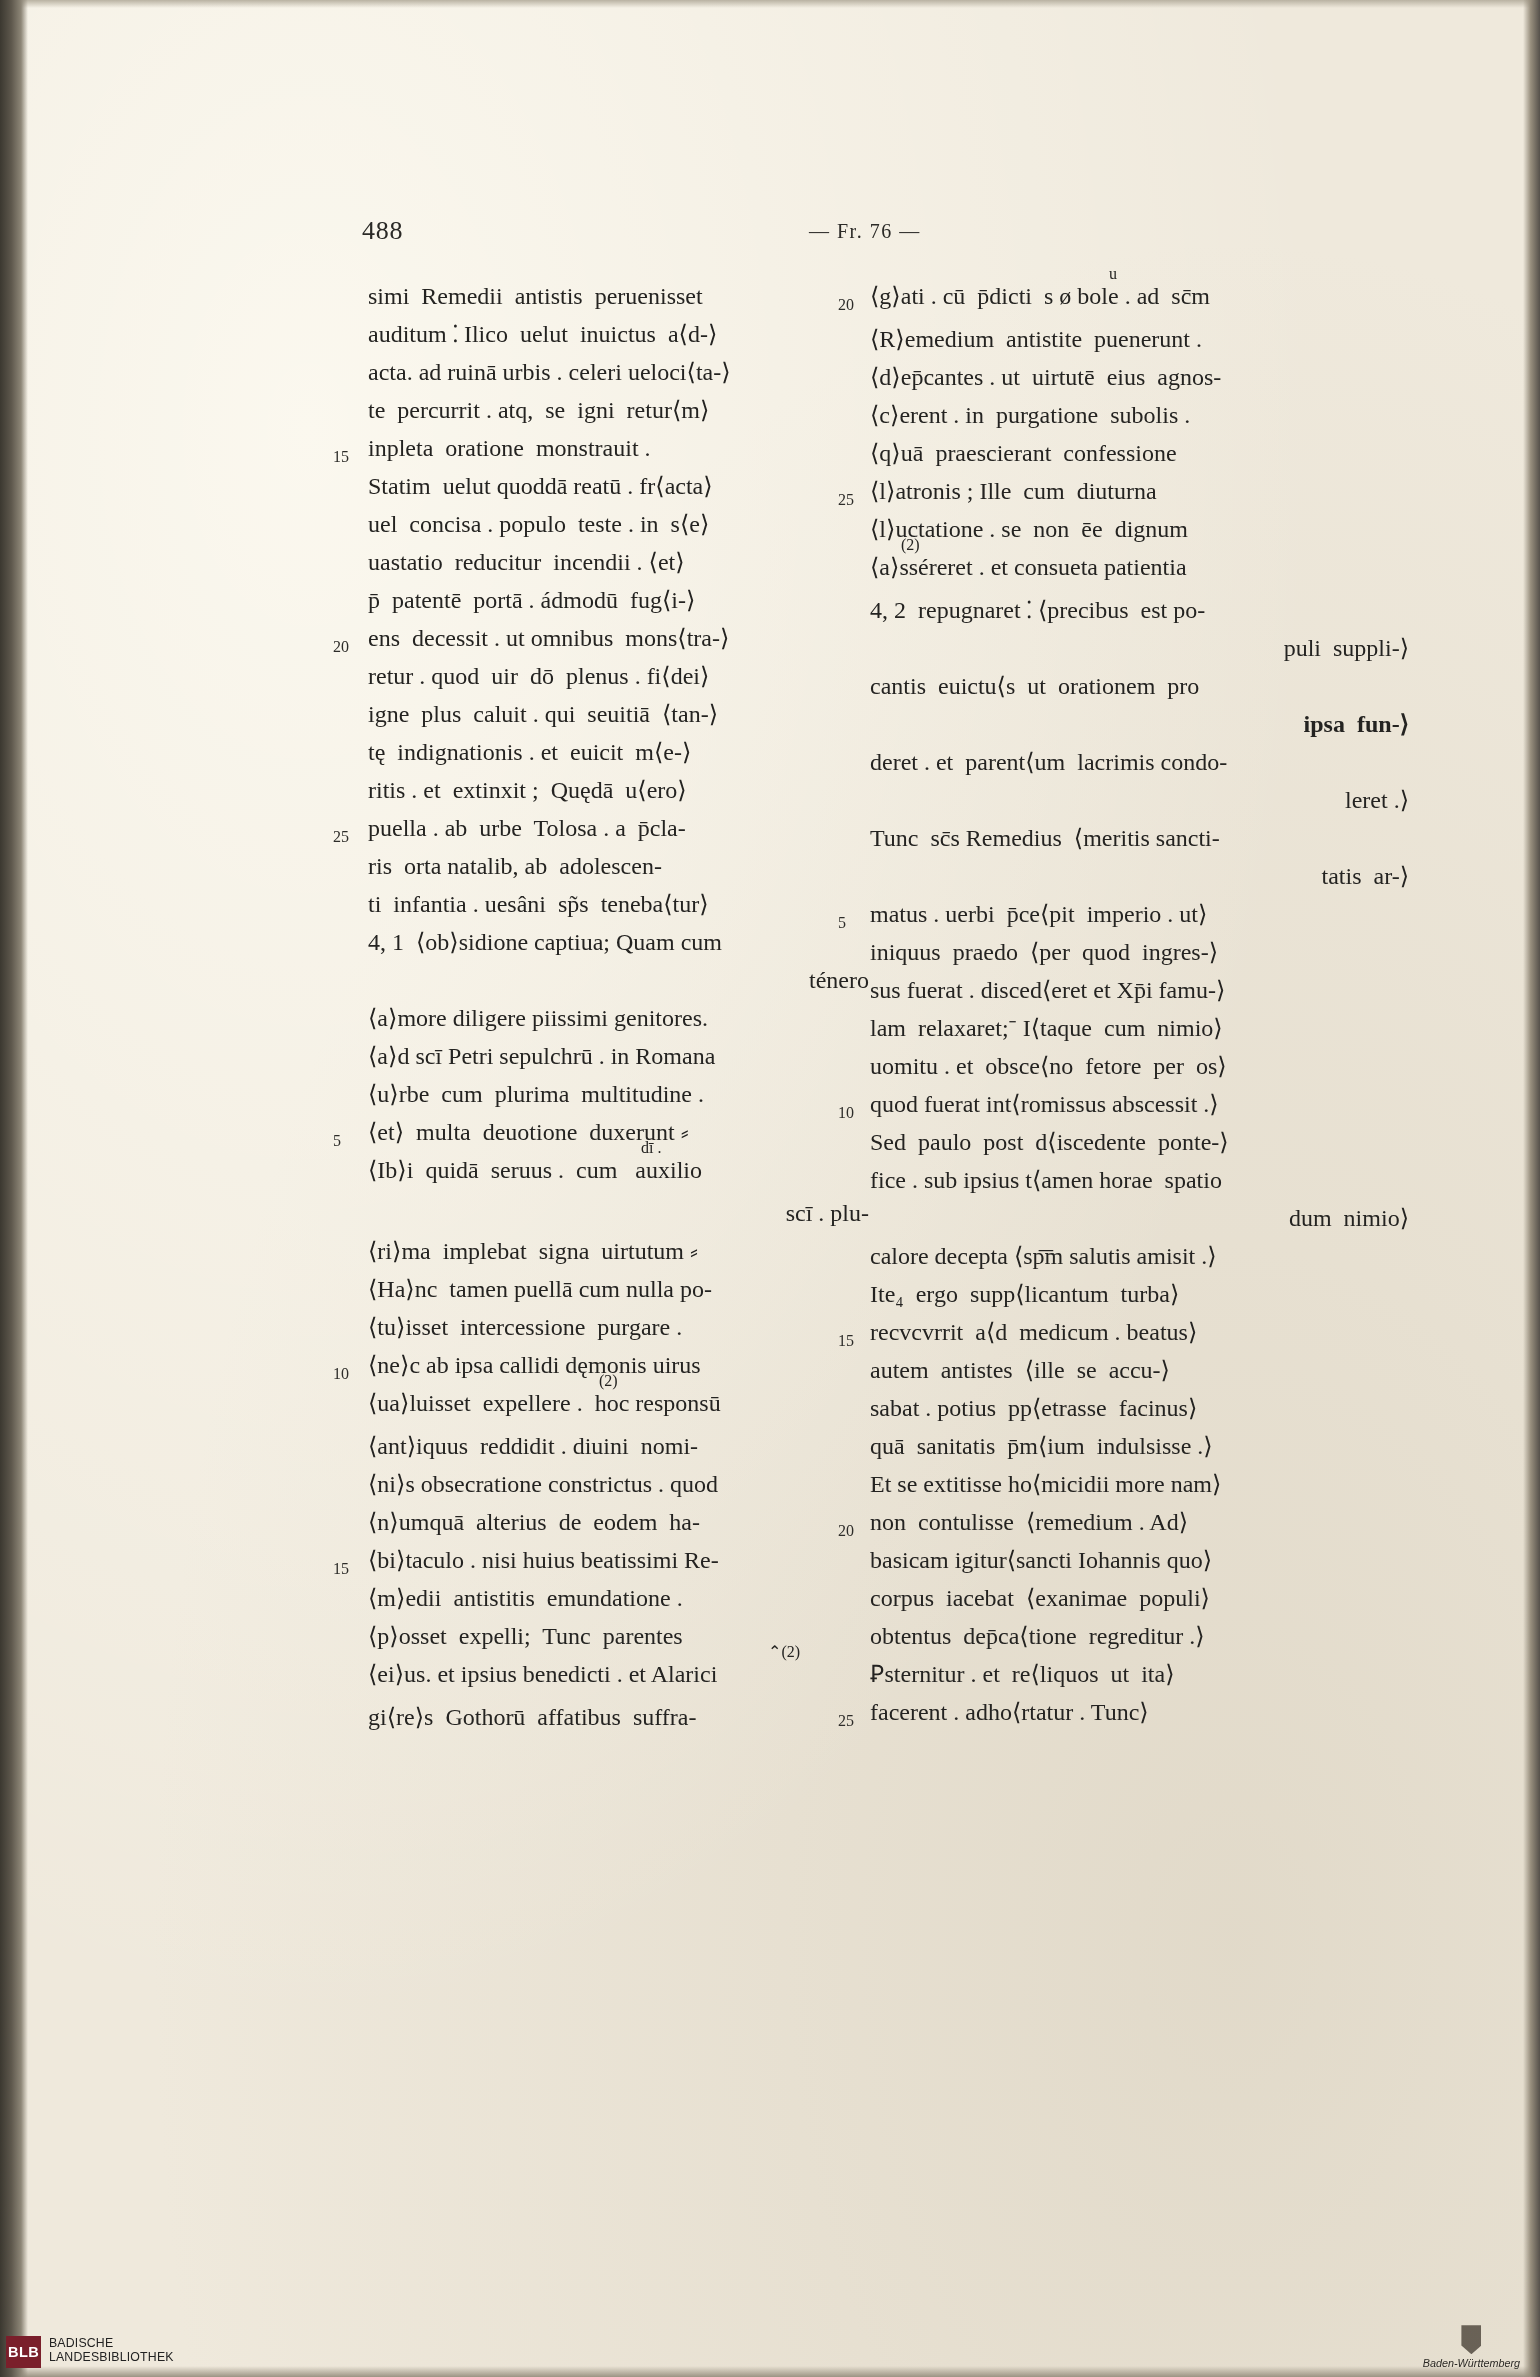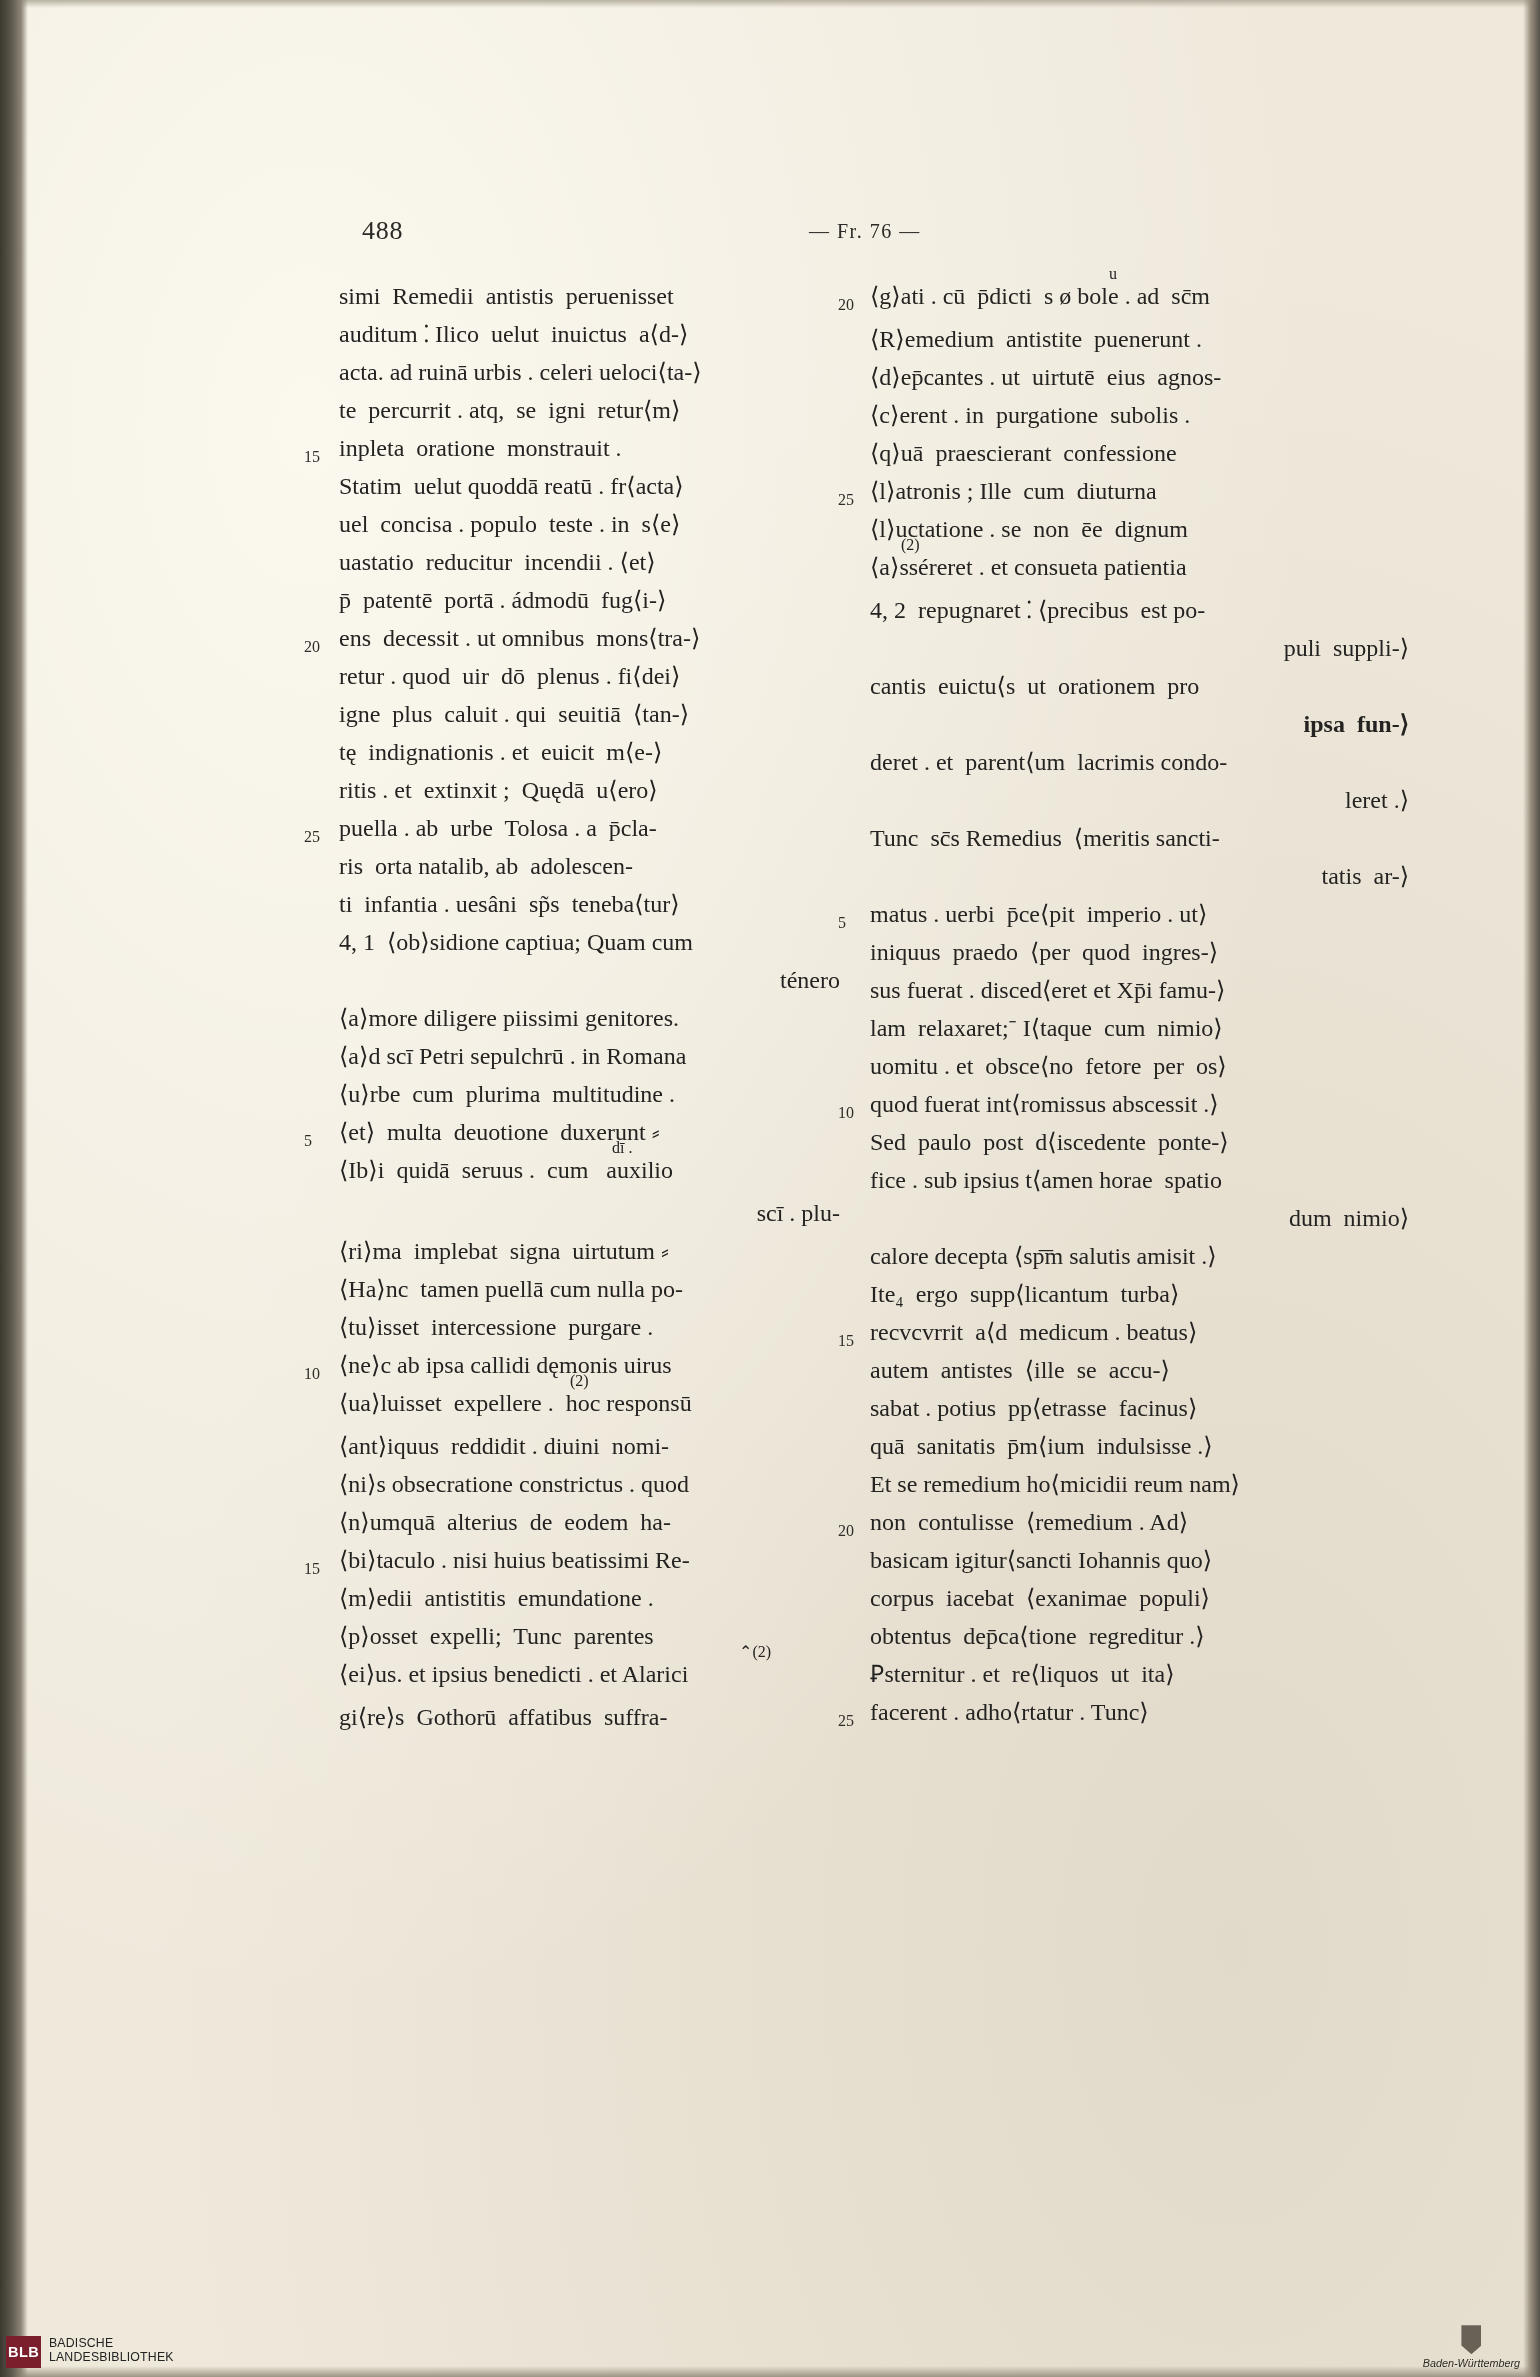--- a/index.html
+++ b/index.html
@@ -69,21 +69,21 @@
     letter-spacing: 1.5px;
   }
 
   
   .column {
     position: absolute;
     color: #242321;
     font-size: 24px;
     line-height: 38px;
   }
-  #col-left  { left: 339px; top: 277px; width: 501px; }
+  #col-left  { left: 368px; top: 277px; width: 501px; }
   #col-right { left: 870px; top: 277px; width: 539px; }
 
   .line {
     position: relative;
     white-space: pre;
     height: 38px;
   }
   .line.taller { height: 43px; }
   .line .txt { display: inline-block; }
 
@@ -232,21 +232,21 @@
       <div class="line"><span class="lineno right-col">10</span><span class="txt">quod fuerat int⟨romissus abscessit .⟩</span></div>
       <div class="line"><span class="txt">Sed  paulo  post  d⟨iscedente  ponte-⟩</span></div>
       <div class="line"><span class="txt">fice . sub ipsius t⟨amen horae  spatio</span></div>
       <div class="line" style="text-align: right;"><span class="txt">dum  nimio⟩</span></div>
       <div class="line"><span class="txt">calore decepta ⟨sp͞m salutis amisit .⟩</span></div>
       <div class="line"><span class="txt">Ite₄  ergo  supp⟨licantum  turba⟩</span></div>
       <div class="line"><span class="lineno right-col">15</span><span class="txt">recvcvrrit  a⟨d  medicum . beatus⟩</span></div>
       <div class="line"><span class="txt">autem  antistes  ⟨ille  se  accu-⟩</span></div>
       <div class="line"><span class="txt">sabat . potius  pp⟨etrasse  facinus⟩</span></div>
       <div class="line"><span class="txt">quā  sanitatis  p̄m⟨ium  indulsisse .⟩</span></div>
-      <div class="line"><span class="txt">Et se remedium ho⟨micidii reum nam⟩</span></div>
+      <div class="line"><span class="txt">Et se extitisse ho⟨micidii more nam⟩</span></div>
       <div class="line"><span class="lineno right-col">20</span><span class="txt">non  contulisse  ⟨remedium . Ad⟩</span></div>
       <div class="line"><span class="txt">basicam igitur⟨sancti Iohannis quo⟩</span></div>
       <div class="line"><span class="txt">corpus  iacebat  ⟨exanimae  populi⟩</span></div>
       <div class="line"><span class="txt">obtentus  dep̄ca⟨tione  regreditur .⟩</span></div>
       <div class="line"><span class="txt">Ꝑsternitur . et  re⟨liquos  ut  ita⟩</span></div>
       <div class="line"><span class="lineno right-col">25</span><span class="txt">facerent . adho⟨rtatur . Tunc⟩</span></div>
     </div>
 
   <div id="footer-logo">
     <div id="blb-badge">BLB</div>

